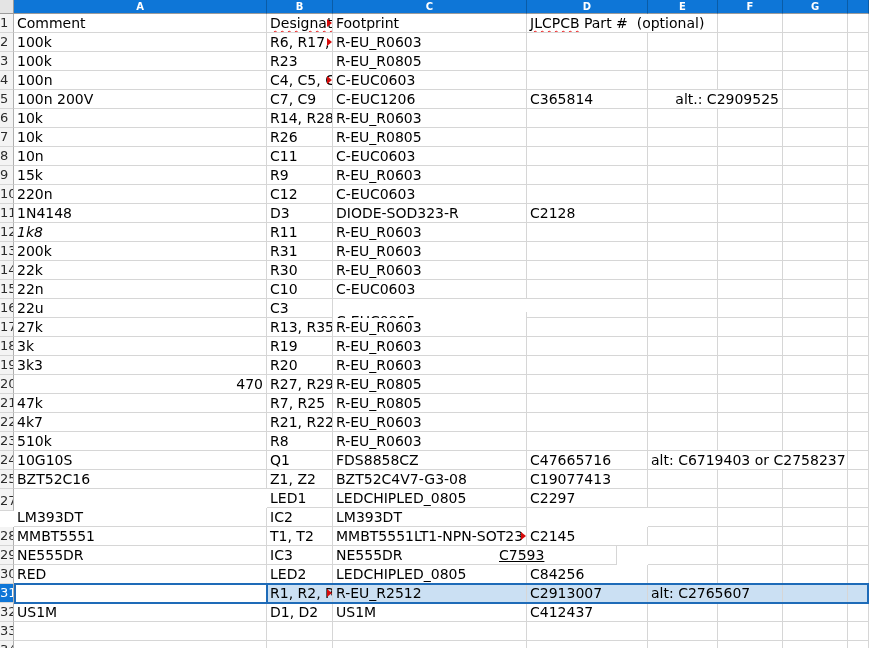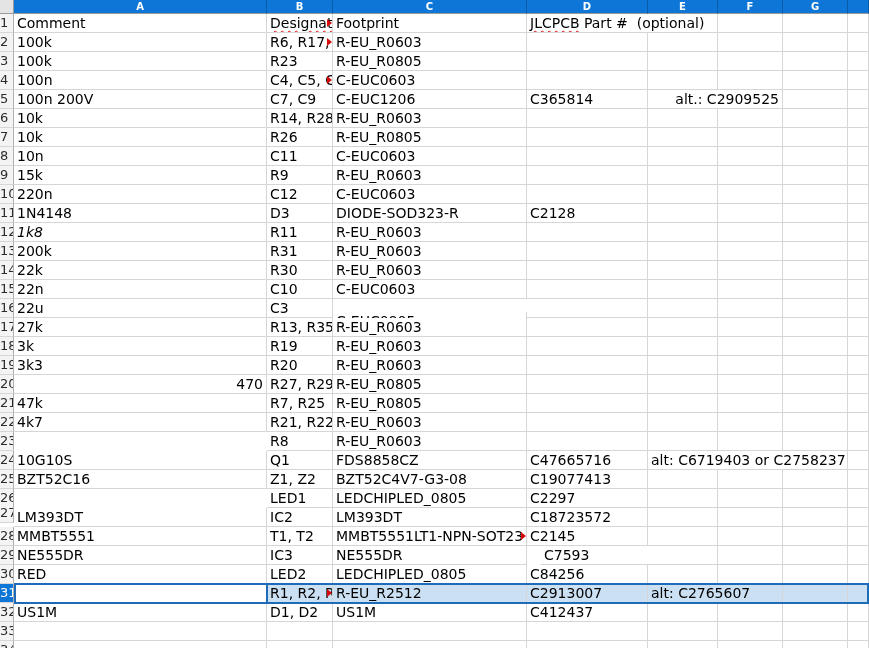--- a/index.html
+++ b/index.html
@@ -246,20 +246,21 @@
     <div class="rowhdr" style="top: 413px; height: 19px;">22</div>
     <div class="cell" style="left: 14px; top: 413px; width: 253px; height: 19px;"><span class="txt">4k7</span></div>
     <div class="cell" style="left: 267px; top: 413px; width: 66px; height: 19px;"><span class="txt">R21, R22</span></div>
     <div class="cell" style="left: 333px; top: 413px; width: 194px; height: 19px;"><span class="txt">R-EU_R0603</span></div>
     <div class="cell" style="left: 527px; top: 413px; width: 121px; height: 19px;"></div>
     <div class="cell" style="left: 648px; top: 413px; width: 70px; height: 19px;"></div>
     <div class="cell" style="left: 718px; top: 413px; width: 65px; height: 19px;"></div>
     <div class="cell" style="left: 783px; top: 413px; width: 65px; height: 19px;"></div>
     <div class="cell" style="left: 848px; top: 413px; width: 21px; height: 19px;"></div>
     <div class="rowhdr" style="top: 432px; height: 19px;">23</div>
+    <div class="cell" style="left: 14px; top: 432px; width: 253px; height: 19px;"><span class="txt">510k</span></div>
     <div class="cell" style="left: 267px; top: 432px; width: 66px; height: 19px;"><span class="txt">R8</span></div>
     <div class="cell" style="left: 333px; top: 432px; width: 194px; height: 19px;"><span class="txt">R-EU_R0603</span></div>
     <div class="cell" style="left: 527px; top: 432px; width: 121px; height: 19px;"></div>
     <div class="cell" style="left: 648px; top: 432px; width: 70px; height: 19px;"></div>
     <div class="cell" style="left: 718px; top: 432px; width: 65px; height: 19px;"></div>
     <div class="cell" style="left: 783px; top: 432px; width: 65px; height: 19px;"></div>
     <div class="cell" style="left: 848px; top: 432px; width: 21px; height: 19px;"></div>
     <div class="rowhdr" style="top: 451px; height: 19px;">24</div>
     <div class="cell" style="left: 14px; top: 451px; width: 253px; height: 19px;"><span class="txt">10G10S</span></div>
     <div class="cell" style="left: 267px; top: 451px; width: 66px; height: 19px;"><span class="txt">Q1</span></div>
@@ -277,43 +278,42 @@
     <div class="cell" style="left: 783px; top: 470px; width: 65px; height: 19px;"></div>
     <div class="cell" style="left: 848px; top: 470px; width: 21px; height: 19px;"></div>
     <div class="rowhdr" style="top: 489px; height: 19px;">26</div>
     <div class="cell" style="left: 267px; top: 489px; width: 66px; height: 19px;"><span class="txt">LED1</span></div>
     <div class="cell" style="left: 333px; top: 489px; width: 194px; height: 19px;"><span class="txt">LEDCHIPLED_0805</span></div>
     <div class="cell" style="left: 527px; top: 489px; width: 121px; height: 19px;"><span class="txt">C2297</span></div>
     <div class="cell" style="left: 648px; top: 489px; width: 70px; height: 19px;"></div>
     <div class="cell" style="left: 718px; top: 489px; width: 65px; height: 19px;"></div>
     <div class="cell" style="left: 783px; top: 489px; width: 65px; height: 19px;"></div>
     <div class="cell" style="left: 848px; top: 489px; width: 21px; height: 19px;"></div>
-    <div class="rowhdr" style="top: 504px; height: 19px; text-align: right;">27</div>
+    <div class="rowhdr" style="top: 492px; height: 19px; text-align: right;">27</div>
     <div class="cell" style="left: 14px; top: 508px; width: 253px; height: 19px;"><span class="txt">LM393DT</span></div>
     <div class="cell" style="left: 267px; top: 508px; width: 66px; height: 19px;"><span class="txt">IC2</span></div>
     <div class="cell" style="left: 333px; top: 508px; width: 194px; height: 19px;"><span class="txt">LM393DT</span></div>
-    <div class="cell" style="left: 527px; top: 508px; width: 121px; height: 19px;"><span class="txt">C18723572</span></div>
     <div class="cell" style="left: 648px; top: 508px; width: 70px; height: 19px;"></div>
     <div class="cell" style="left: 718px; top: 508px; width: 65px; height: 19px;"></div>
     <div class="cell" style="left: 783px; top: 508px; width: 65px; height: 19px;"></div>
     <div class="cell" style="left: 848px; top: 508px; width: 21px; height: 19px;"></div>
     <div class="rowhdr" style="top: 527px; height: 19px;">28</div>
     <div class="cell" style="left: 14px; top: 527px; width: 253px; height: 19px;"><span class="txt">MMBT5551</span></div>
     <div class="cell" style="left: 267px; top: 527px; width: 66px; height: 19px;"><span class="txt">T1, T2</span></div>
     <div class="cell" style="left: 333px; top: 527px; width: 194px; height: 19px;"><span class="txt">MMBT5551LT1-NPN-SOT23</span><span class="marker"></span></div>
     <div class="cell" style="left: 527px; top: 527px; width: 121px; height: 19px;"><span class="txt">C2145</span></div>
     <div class="cell" style="left: 648px; top: 527px; width: 70px; height: 19px;"></div>
     <div class="cell" style="left: 718px; top: 527px; width: 65px; height: 19px;"></div>
     <div class="cell" style="left: 783px; top: 527px; width: 65px; height: 19px;"></div>
     <div class="cell" style="left: 848px; top: 527px; width: 21px; height: 19px;"></div>
     <div class="rowhdr" style="top: 546px; height: 19px;">29</div>
     <div class="cell" style="left: 14px; top: 546px; width: 253px; height: 19px;"><span class="txt">NE555DR</span></div>
     <div class="cell" style="left: 267px; top: 546px; width: 66px; height: 19px;"><span class="txt">IC3</span></div>
     <div class="cell" style="left: 333px; top: 546px; width: 194px; height: 19px;"><span class="txt">NE555DR</span></div>
-    <div class="cell" style="left: 541px; top: 546px; width: 121px; height: 19px;"><span class="txt">C7593</span></div>
+    <div class="cell" style="left: 496px; top: 546px; width: 121px; height: 19px; text-decoration: underline;"><span class="txt">C7593</span></div>
     <div class="cell" style="left: 648px; top: 546px; width: 70px; height: 19px;"></div>
     <div class="cell" style="left: 718px; top: 546px; width: 65px; height: 19px;"></div>
     <div class="cell" style="left: 783px; top: 546px; width: 65px; height: 19px;"></div>
     <div class="cell" style="left: 848px; top: 546px; width: 21px; height: 19px;"></div>
     <div class="rowhdr" style="top: 565px; height: 19px;">30</div>
     <div class="cell" style="left: 14px; top: 565px; width: 253px; height: 19px;"><span class="txt">RED</span></div>
     <div class="cell" style="left: 267px; top: 565px; width: 66px; height: 19px;"><span class="txt">LED2</span></div>
     <div class="cell" style="left: 333px; top: 565px; width: 194px; height: 19px;"><span class="txt">LEDCHIPLED_0805</span></div>
     <div class="cell" style="left: 527px; top: 565px; width: 121px; height: 19px;"><span class="txt">C84256</span></div>
     <div class="cell" style="left: 648px; top: 565px; width: 70px; height: 19px;"></div>

